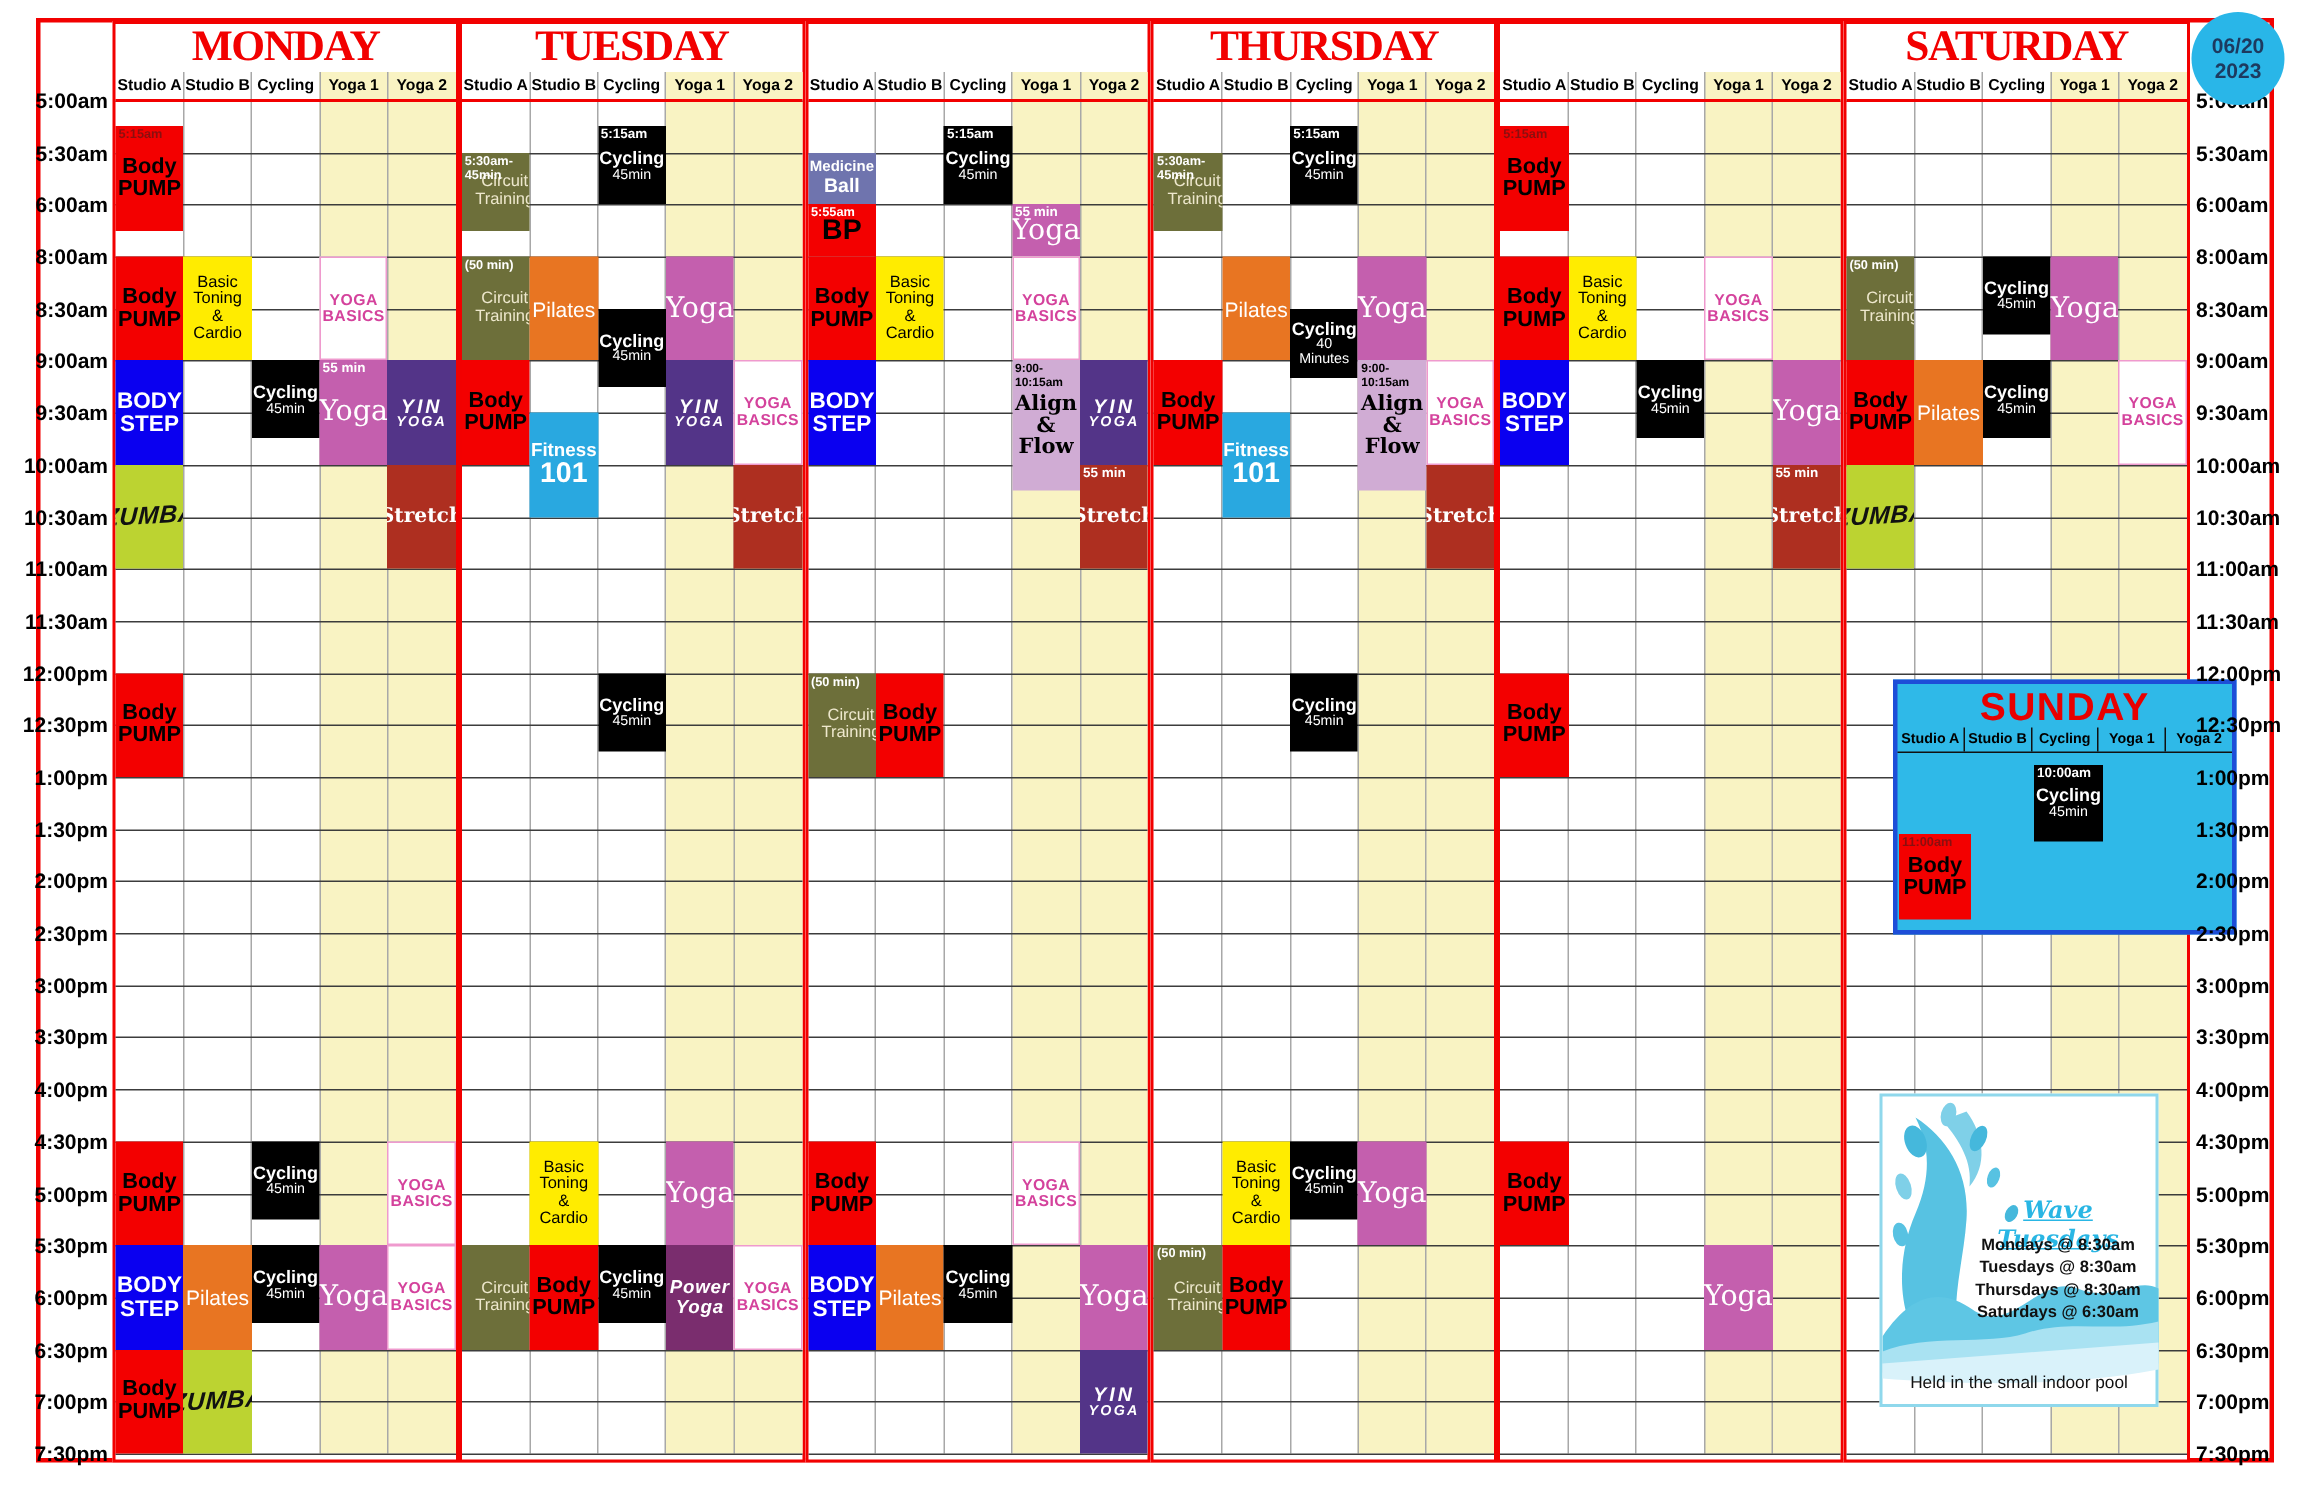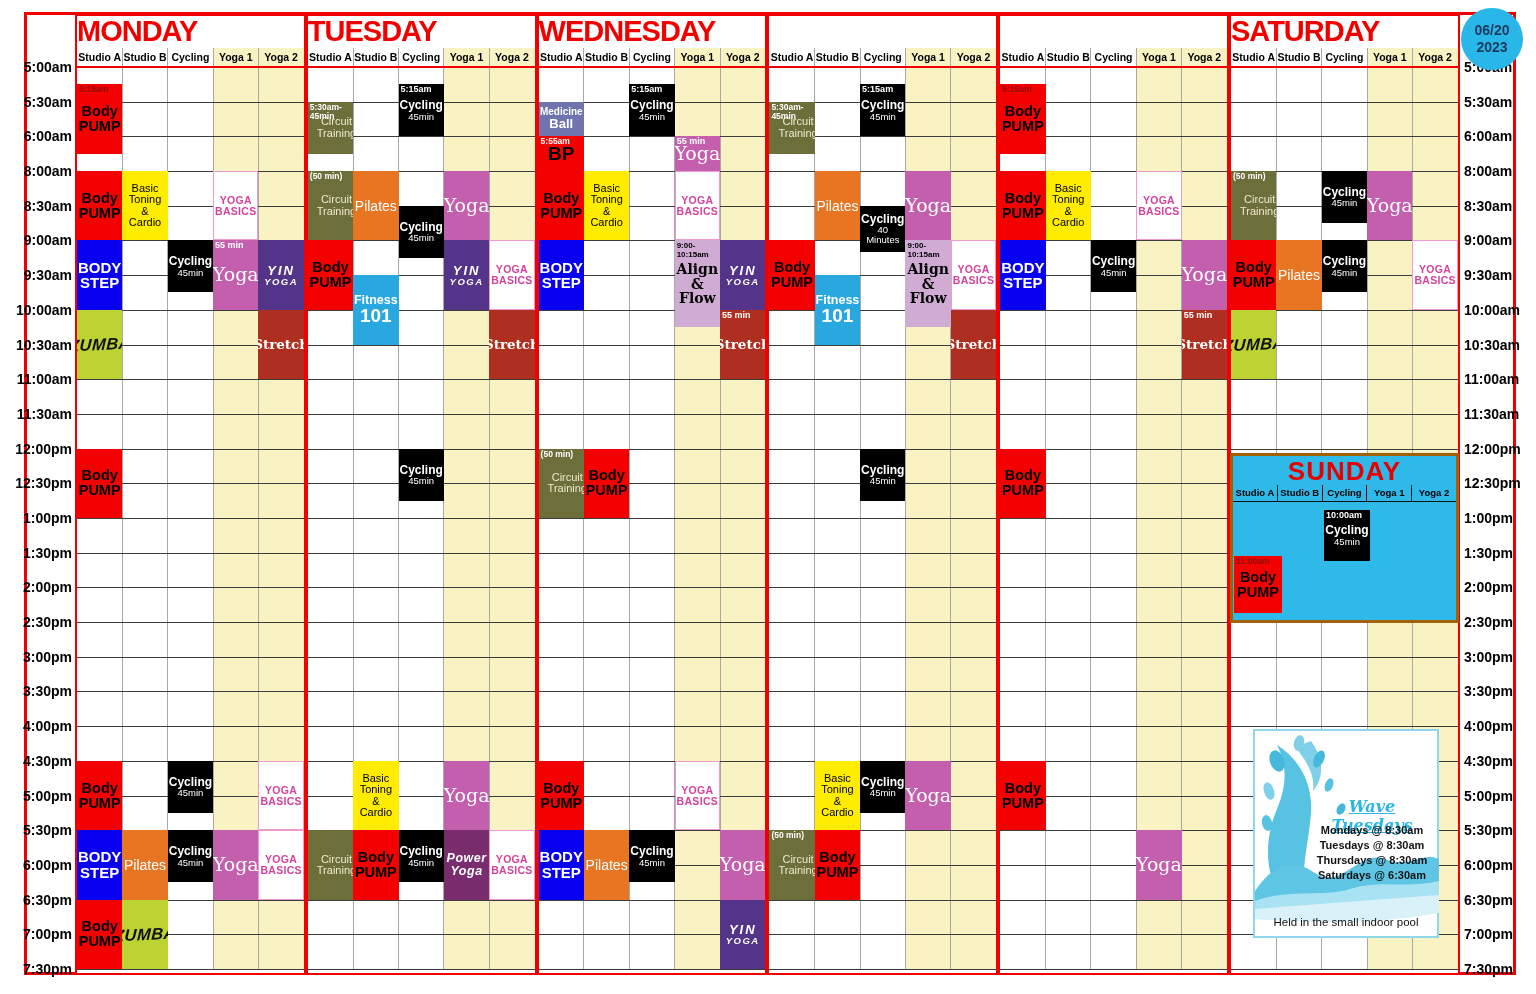--- a/index.html
+++ b/index.html
@@ -8,22 +8,22 @@
   
   #frame{position:absolute;left:24px;top:12px;width:1492px;height:963px;
          border:3px solid #f20000;box-sizing:border-box;}
   
   .tlab{position:absolute;font-weight:bold;font-size:14px;color:#000;line-height:18px;z-index:6;}
   .tlab.left{left:2px;width:70px;text-align:right;}
   .tlab.right{left:1464px;width:66px;text-align:left;}
   
   .day{position:absolute;top:14px;height:961px;border:2px solid #f20000;
        box-sizing:border-box;background:#fff;}
-  .day-title{position:absolute;left:0;right:0;top:0;height:32px;
-             font-size:29px;font-weight:900;color:#f20000;letter-spacing:-1px;line-height:31px;}
+  .day-title{position:absolute;left:0;right:0;top:0;height:32px;text-align:center;
+             font-size:29px;font-weight:900;color:#f20000;letter-spacing:-1px;line-height:31px;font-family:Liberation Serif, serif;}
   .hcell{position:absolute;top:32px;height:19px;font-size:10.5px;font-weight:bold;color:#000;
          text-align:center;line-height:19px;box-sizing:border-box;}
   .hcell.yellow{background:#f9f3c3;}
   .redline{position:absolute;left:0;right:0;top:50px;height:2px;background:#f20000;z-index:2;}
   .ycol{position:absolute;top:32px;background:#f9f3c3;z-index:0;}
   .vline{position:absolute;top:32px;width:1px;background:#a8a8a8;z-index:1;}
   .hline{position:absolute;left:0;right:0;height:1px;background:#3c3c3c;z-index:1;}
   
   .blk{position:absolute;box-sizing:border-box;z-index:3;display:flex;flex-direction:column;
        align-items:center;justify-content:center;text-align:center;overflow:hidden;line-height:1.03;}
@@ -72,22 +72,22 @@
   .t-alignflow .ln{color:#000;font-family:"DejaVu Serif",serif;font-weight:bold;font-size:14px;}
   .t-alignflow .lbl{color:#000;font-size:8px;}
   .t-stretch{background:#ae2f20;}
   .t-stretch .ln{color:#fff;font-family:"DejaVu Serif",serif;font-weight:bold;font-size:13.5px;}
   .t-stretch .lbl{color:#fff;font-size:9px;}
   
   #bubble{position:absolute;left:1461px;top:8px;width:62px;height:62px;border-radius:50%;
           background:#29b6e8;z-index:10;display:flex;flex-direction:column;align-items:center;
           justify-content:center;color:#1d3a5f;font-weight:bold;font-size:14px;line-height:17px;}
   
-  #sunday{position:absolute;left:1230px;top:453px;width:229px;height:170px;background:#2fb9e8;
-          border:3px solid #a16207;box-sizing:border-box;z-index:5;}
+  #sunday{position:absolute;left:1262px;top:453px;width:229px;height:170px;background:#2fb9e8;
+          border:3px solid #1d4ed8;box-sizing:border-box;z-index:5;}
   #sunday .s-title{text-align:center;font-size:26px;font-weight:900;color:#e80000;
                    letter-spacing:1px;line-height:28px;margin-top:1px;}
   #sunday .s-head{display:flex;height:16px;border-bottom:1px solid #111;}
   #sunday .s-hcell{flex:1;text-align:center;font-size:9.5px;font-weight:bold;color:#000;
                    line-height:15px;border-left:1px solid #111;}
   #sunday .s-hcell:first-child{border-left:none;}
   
   #wave{position:absolute;left:1253px;top:729px;width:186px;height:209px;background:#fff;
         border:2px solid #8fd8ec;box-sizing:border-box;z-index:5;}
   #wave .w-title{position:absolute;left:52px;top:66px;width:130px;text-align:center;
@@ -341,21 +341,20 @@
         </div>
         <div class="blk t-stretch" style="left: 181.44px; top: 293.846px; width: 45.36px; height: 69.3846px;">
           <span class="ln">Stretch</span>
         </div>
         <div class="blk t-yogabasics" style="left: 181.44px; top: 814.231px; width: 45.36px; height: 69.3846px;">
           <span class="ln">YOGA</span>
           <span class="ln">BASICS</span>
         </div>
       </div>
       <div class="day" style="left: 536.6px; width: 230.8px;">
-        <div class="day-title">WEDNESDAY</div>
         <div class="ycol" style="left: 136.08px; width: 90.72px; height: 921px;"></div>
         <div class="hcell" style="left: 0px; width: 45.36px;">Studio A</div>
         <div class="hcell" style="left: 45.36px; width: 45.36px;">Studio B</div>
         <div class="hcell" style="left: 90.72px; width: 45.36px;">Cycling</div>
         <div class="hcell yellow" style="left: 136.08px; width: 45.36px;">Yoga 1</div>
         <div class="hcell yellow" style="left: 181.44px; width: 45.36px;">Yoga 2</div>
         <div class="redline"></div>
         <div class="vline" style="left: 44.86px; height: 921px;"></div>
         <div class="vline" style="left: 90.22px; height: 921px;"></div>
         <div class="vline" style="left: 135.58px; height: 921px;"></div>
@@ -466,20 +465,21 @@
         </div>
         <div class="blk t-yoga" style="left: 181.44px; top: 814.231px; width: 45.36px; height: 69.3846px;">
           <span class="ln">Yoga</span>
         </div>
         <div class="blk t-yinyoga" style="left: 181.44px; top: 883.615px; width: 45.36px; height: 69.3846px;">
           <span class="ln">YIN</span>
           <span class="ln">YOGA</span>
         </div>
       </div>
       <div class="day" style="left: 767.4px; width: 230.8px;">
+        <div class="day-title">THURSDAY</div>
         <div class="ycol" style="left: 136.08px; width: 90.72px; height: 921px;"></div>
         <div class="hcell" style="left: 0px; width: 45.36px;">Studio A</div>
         <div class="hcell" style="left: 45.36px; width: 45.36px;">Studio B</div>
         <div class="hcell" style="left: 90.72px; width: 45.36px;">Cycling</div>
         <div class="hcell yellow" style="left: 136.08px; width: 45.36px;">Yoga 1</div>
         <div class="hcell yellow" style="left: 181.44px; width: 45.36px;">Yoga 2</div>
         <div class="redline"></div>
         <div class="vline" style="left: 44.86px; height: 921px;"></div>
         <div class="vline" style="left: 90.22px; height: 921px;"></div>
         <div class="vline" style="left: 135.58px; height: 921px;"></div>

